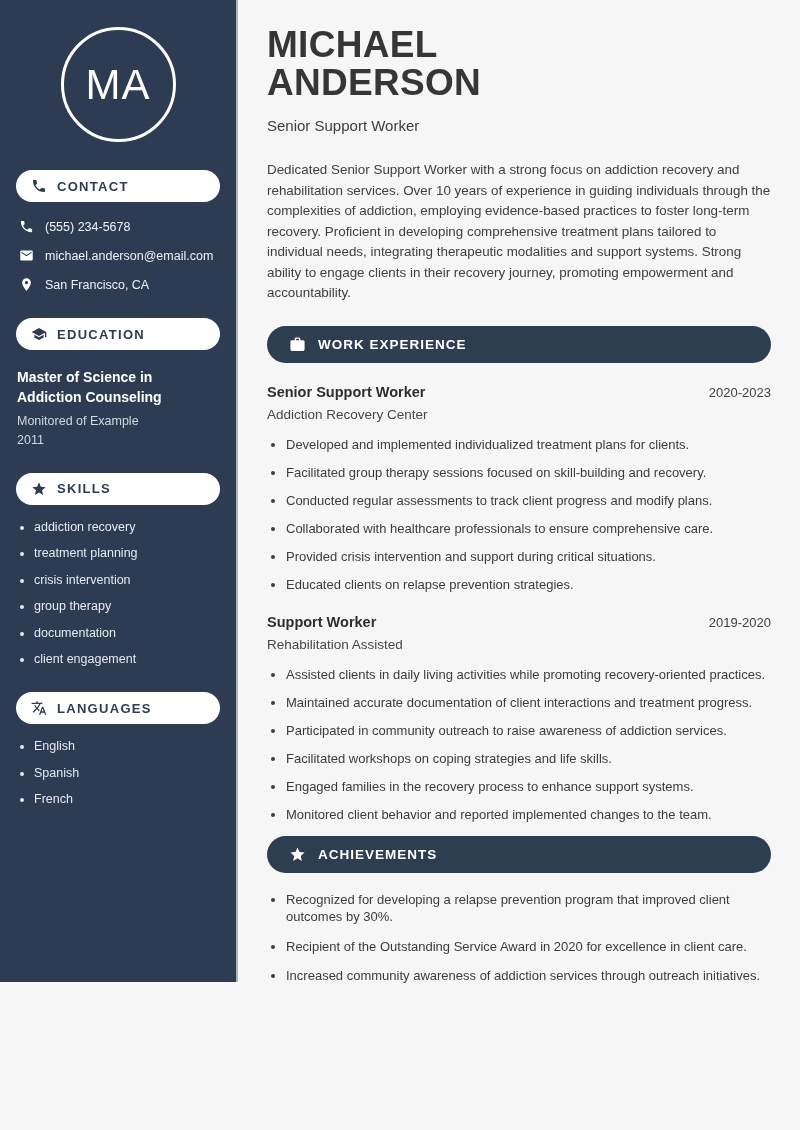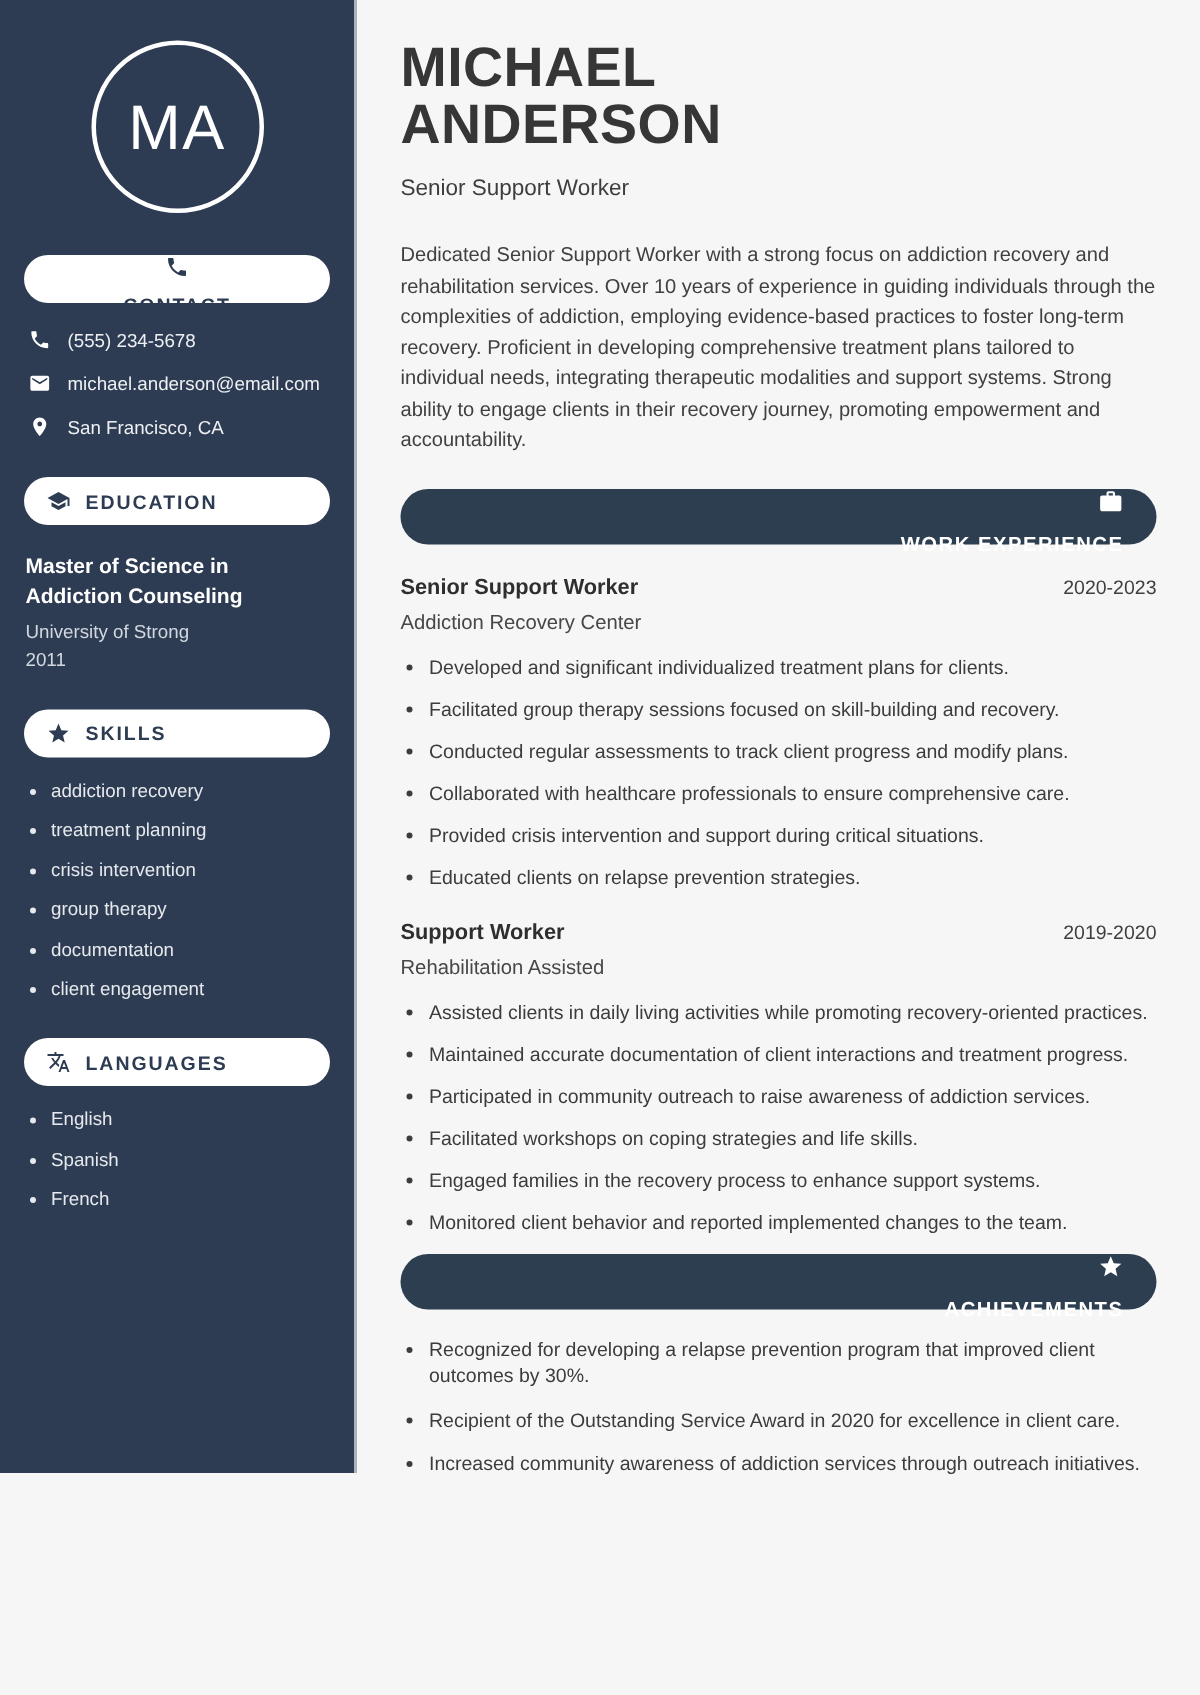--- a/index.html
+++ b/index.html
@@ -40,21 +40,21 @@
     border-radius: 17px;
     height: 32px;
     margin: 0 16px;
     padding: 0 15px;
     display: flex; align-items: center; gap: 10px;
     font-size: 13px;
     font-weight: 700;
     letter-spacing: 1.3px;
   }
   .side-pill svg { width: 16px; height: 16px; flex: none; }
-  .pill-contact { margin-top: 28px; flex-direction: column; }
+  .pill-contact { margin-top: 28px; }
   .pill-gap { margin-top: 26px; }
   .contact-list { margin-top: 17px; }
   .contact-item {
     display: flex; align-items: center; gap: 11px;
     padding-left: 19px;
     margin: 14px 0;
     font-size: 12.5px;
     color: #eef0f3;
     text-align: right;
   }
@@ -103,25 +103,24 @@
     line-height: 20.5px;
     color: #404040;
   }
   .section-pill {
     margin-top: 22px;
     background: #2d3e50;
     color: #fff;
     border-radius: 19px;
     height: 37px;
     padding: 0 22px;
-    display: flex; align-items: flex-end; gap: 12px;
+    display: flex; align-items: center; gap: 12px;
     font-size: 13.5px;
     font-weight: 700;
     letter-spacing: 1px;
-    flex-direction: column;
   }
   .section-pill svg { width: 17px; height: 17px; fill: #fff; flex: none; }
   .pill-achievements { margin-top: 12px; }
   .job-header {
     display: flex;
     justify-content: space-between;
     align-items: baseline;
     margin-top: 21px;
   }
   .job-role { font-size: 14.5px; font-weight: 700; color: #2e2e2e; }
@@ -188,21 +187,21 @@
   <div class="side-pill pill-gap">
     <span style="display:flex">
       <svg viewBox="0 0 24 24" fill="#2d3c52">
           <path d="M12 3L1 9l11 6 9-4.91V17h2V9M5 13.18v4L12 21l7-3.82v-4L12 17l-7-3.82z"></path>
         </svg>
     </span>
     <span>EDUCATION</span>
   </div>
   <div class="edu-block">
     <div class="edu-degree">Master of Science in Addiction Counseling</div>
-    <div class="edu-school">University of Strong</div>
+    <div class="edu-school">Monitored of Example</div>
     <div class="edu-year">2011</div>
   </div>
 
   <div class="side-pill pill-gap">
     <span style="display:flex">
       <svg viewBox="0 0 24 24" fill="#2d3c52">
           <path d="M12 17.27L18.18 21l-1.64-7.03L22 9.24l-7.19-.61L12 2 9.19 8.63 2 9.24l5.46 4.73L5.82 21z"></path>
         </svg>
     </span>
     <span>SKILLS</span>
@@ -250,21 +249,21 @@
     <span>WORK EXPERIENCE</span>
   </div>
 
   <section>
     <div class="job-header">
       <span class="job-role">Senior Support Worker</span>
       <span class="job-dates">2020-2023</span>
     </div>
     <div class="job-company">Addiction Recovery Center</div>
     <ul class="bullet-list">
-      <li>Developed and significant individualized treatment plans for clients.</li>
+      <li>Developed and implemented individualized treatment plans for clients.</li>
       <li>Facilitated group therapy sessions focused on skill-building and recovery.</li>
       <li>Conducted regular assessments to track client progress and modify plans.</li>
       <li>Collaborated with healthcare professionals to ensure comprehensive care.</li>
       <li>Provided crisis intervention and support during critical situations.</li>
       <li>Educated clients on relapse prevention strategies.</li>
     </ul>
   </section>
 
   <section>
     <div class="job-header">

